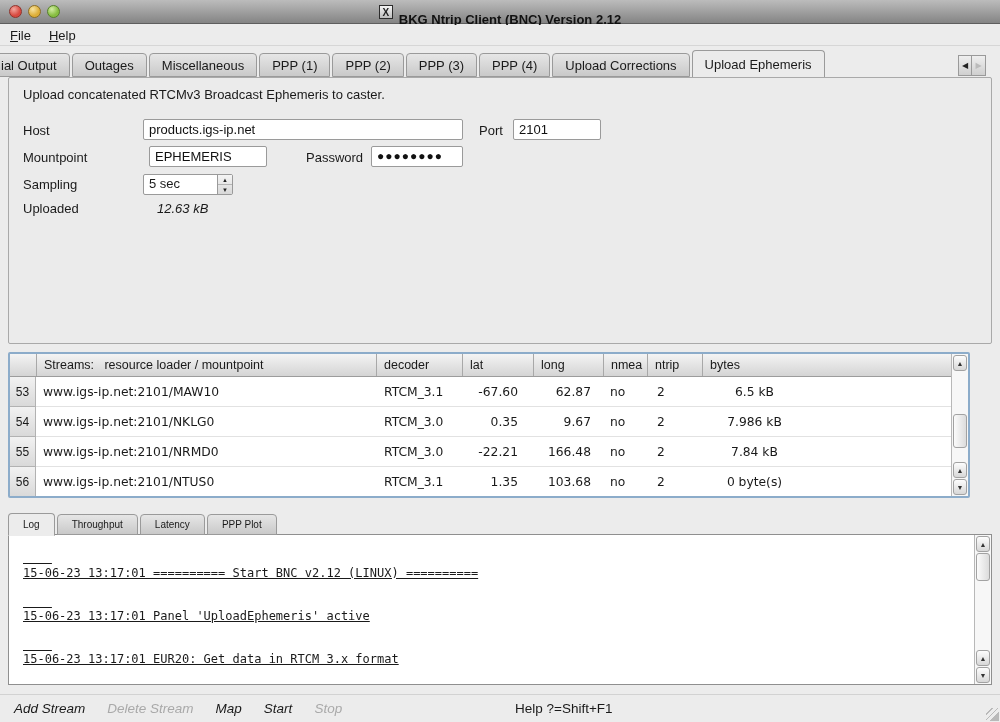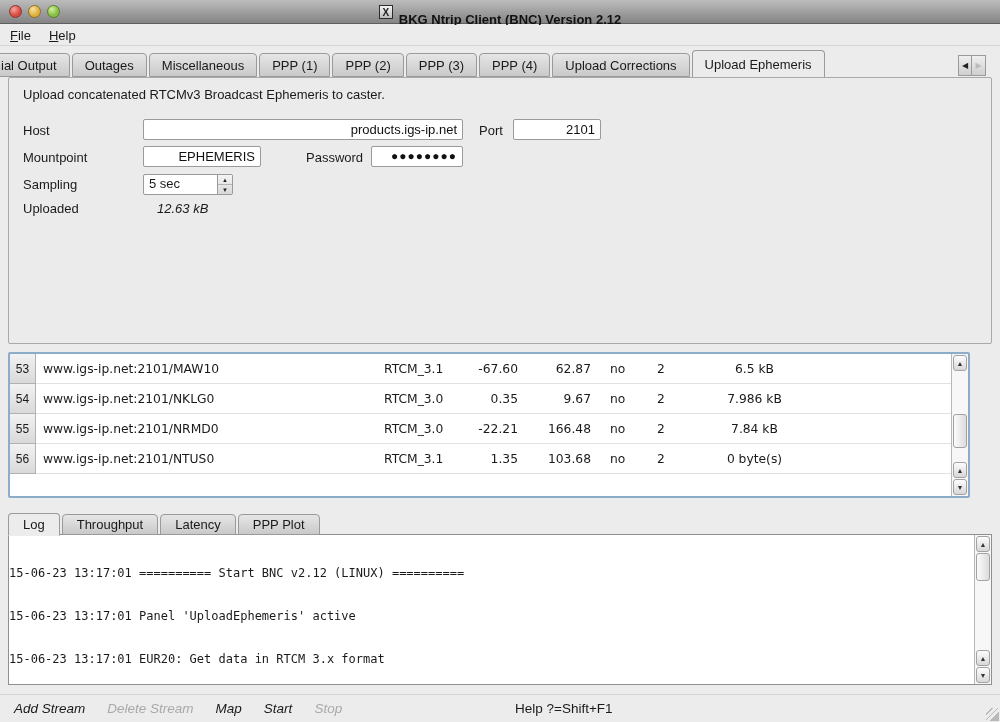--- a/index.html
+++ b/index.html
@@ -59,21 +59,21 @@
   .tsbtn.disabled { color:#bbb; }
 
   
   .panel { position:absolute; left:8px; top:77px; width:984px; height:267px;
     border:1px solid #a9a9a9; border-radius:2px; background:#ebebeb; z-index:1; }
   .desc { position:absolute; left:14px; top:9px; }
   .flabel { position:absolute; color:#1a1a1a; }
   .field {
     position:absolute; height:21px; background:#fff;
     border:1px solid #9a9a9a; border-radius:2px; padding:0 5px;
-    font-family:"Liberation Sans", sans-serif; font-size:13px; color:#111;text-align:right;
+    font-family:"Liberation Sans", sans-serif; font-size:13px; color:#111;
   }
   input.field { outline:none; }
   .pw { letter-spacing:1px; font-size:12px; font-weight:bold; line-height:19px; }
   .spin { position:absolute; left:134px; top:96px; width:90px; height:21px;
     background:#fff; border:1px solid #9a9a9a; border-radius:2px; display:flex; }
   .spin-val { flex:1; padding:1px 0 0 5px; }
   .spin-btns { width:15px; border-left:1px solid #9a9a9a; display:flex; flex-direction:column;
     background:linear-gradient(#f5f5f5,#d8d8d8); }
   .spin-btns span { flex:1; font-size:6px; display:flex; align-items:center; justify-content:center; color:#222; }
   .spin-btns span:first-child { border-bottom:1px solid #b5b5b5; }
@@ -123,29 +123,29 @@
   .sthumb { position:absolute; left:1px; width:14px;
     border:1px solid #a2a2a2; border-radius:3px;
     background:linear-gradient(90deg,#fbfbfb,#dcdcdc); }
   .stable .sthumb { top:60px; height:34px; }
   .logframe .sthumb { top:18px; height:28px; }
 
   
   .btabbar { position:absolute; left:8px; top:512px; height:23px; display:flex; align-items:flex-end; z-index:2; }
   .btab { height:21px; padding:0 14px; margin-right:2px; display:flex; align-items:center;
     border:1px solid #9a9a9a; border-radius:4px 4px 0 0;
-    background:linear-gradient(#e6e6e6,#c9c9c9); font-size:13px; }
+    background:linear-gradient(#e6e6e6,#c9c9c9); font-size:10px; }
   .btab.active { height:23px; background:#ececec; margin-bottom:-1px; border-bottom:1px solid #ececec; z-index:3; position:relative; }
 
   
   .logframe { position:absolute; left:8px; top:534px; width:984px; height:151px;
     border:1px solid #8f8f8f; background:#fff; overflow:hidden; }
   .logtext { position:absolute; left:0; top:2px; right:18px; bottom:0;
-    padding-left:0; font-family:"DejaVu Sans Mono", monospace;
-    font-size:12px; line-height:14.4px; white-space:pre; overflow:hidden; }
+    padding-left:14px; font-family:"DejaVu Sans Mono", monospace;
+    font-size:12px; line-height:14.4px; white-space:pre; overflow:hidden;text-decoration:underline; }
 
   
   .toolbar { position:absolute; left:0; bottom:0; width:1000px; height:28px;
     background:#ececec; border-top:1px solid #d2d2d2;
     display:flex; align-items:center; font-size:13.5px; }
   .tb-btn { margin-left:22px; white-space:nowrap; cursor:default;font-style:italic; }
   .tb-btn.first { margin-left:14px; }
   .tb-btn.disabled { color:#a9a9a9; }
   .tb-help { position:absolute; left:515px; }
   .grip { position:absolute; right:1px; bottom:1px; width:13px; height:13px;
@@ -191,38 +191,48 @@
 
 <div class="panel">
   <div class="desc">Upload concatenated RTCMv3 Broadcast Ephemeris to caster.</div>
 
   <span class="flabel" style="left:14px; top:45px;">Host</span>
   <input class="field" style="left: 134px; top: 41px; width: 320px;" value="products.igs-ip.net">
   <span class="flabel" style="left:470px; top:45px;">Port</span>
   <input class="field" style="left: 504px; top: 41px; width: 88px;" value="2101">
 
   <span class="flabel" style="left:14px; top:72px;">Mountpoint</span>
-  <input class="field" style="left: 134px; top: 68px; width: 118px;" value="EPHEMERIS">
+  <input class="field" style="left: 140px; top: 68px; width: 118px;" value="EPHEMERIS">
   <span class="flabel" style="left:297px; top:72px;">Password</span>
   <div class="field pw" style="left:362px; top:68px; width:92px;">●●●●●●●●</div>
 
   <span class="flabel" style="left:14px; top:99px;">Sampling</span>
   <div class="spin">
     <span class="spin-val">5 sec</span>
     <span class="spin-btns">
       <span>▲</span>
       <span>▼</span>
     </span>
   </div>
 
   <span class="flabel" style="left:14px; top:123px;">Uploaded</span>
   <span class="static-val" style="left:148px; top:123px;font-style:italic;">12.63 kB</span>
 </div>
 
 <div class="stable">
+  <div class="thead">
+    <div class="th th-blank"></div>
+    <div class="th th-streams">Streams:   resource loader / mountpoint</div>
+    <div class="th th-decoder">decoder</div>
+    <div class="th th-lat">lat</div>
+    <div class="th th-long">long</div>
+    <div class="th th-nmea">nmea</div>
+    <div class="th th-ntrip">ntrip</div>
+    <div class="th th-bytes">bytes</div>
+  </div>
 
   <div class="trow">
     <div class="rownum">53</div>
     <div class="td td-res">www.igs-ip.net:2101/MAW10</div>
     <div class="td td-dec">RTCM_3.1</div>
     <div class="td td-lat">-67.60</div>
     <div class="td td-long">62.87</div>
     <div class="td td-nmea">no</div>
     <div class="td td-ntrip">2</div>
     <div class="td td-bytes">

